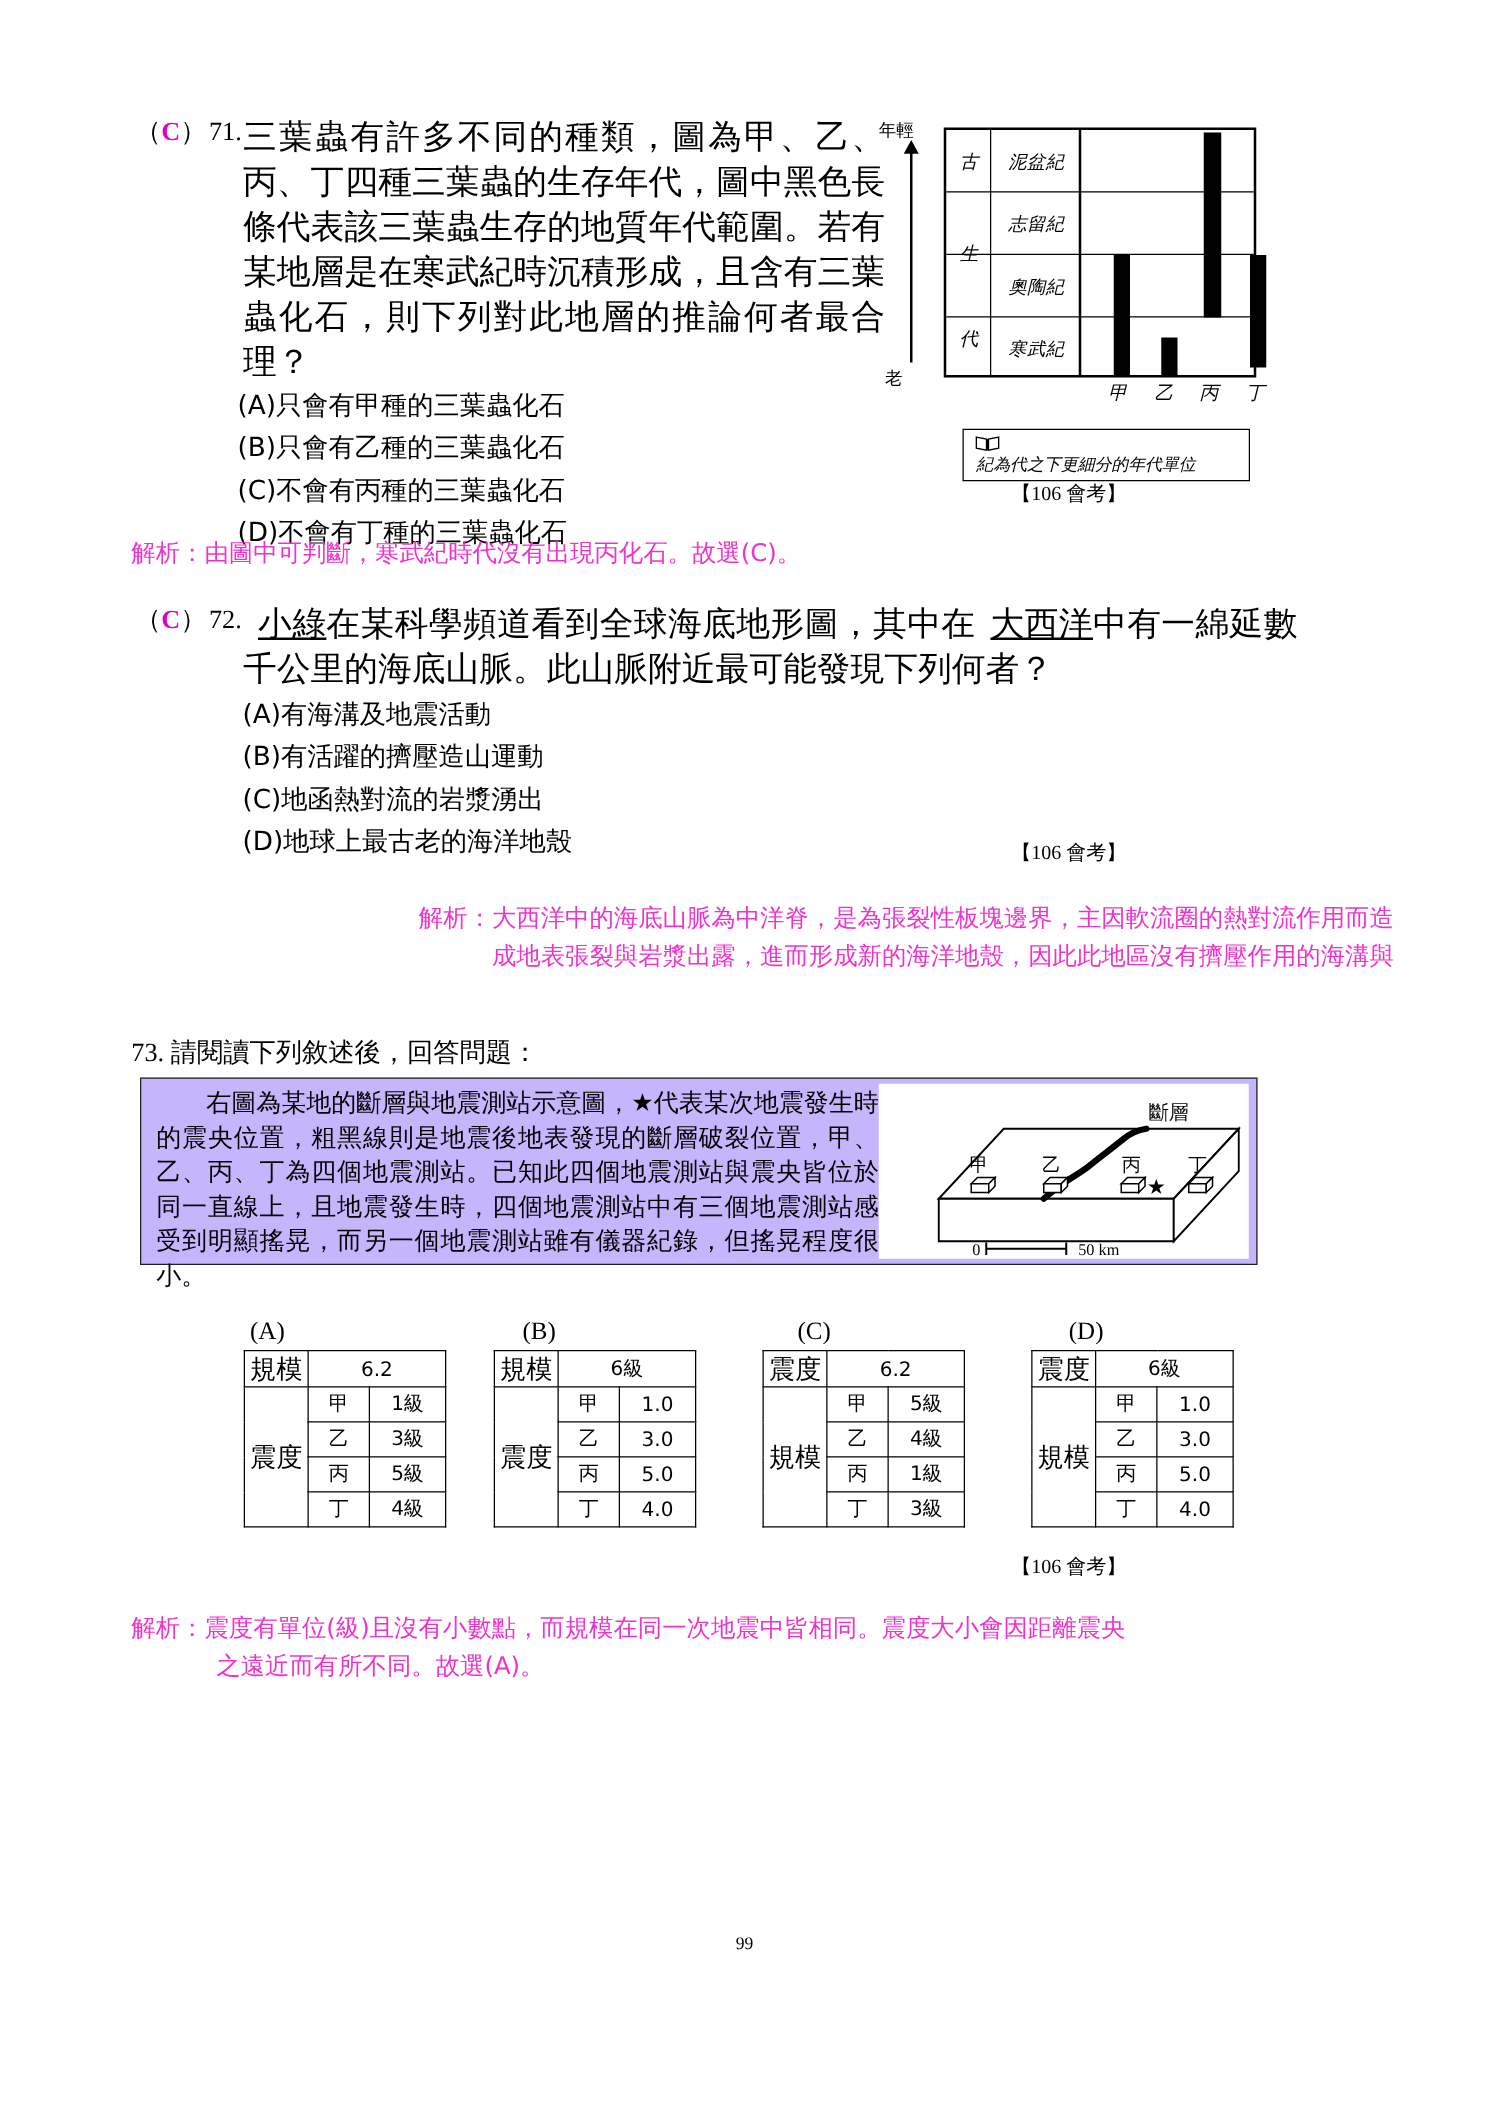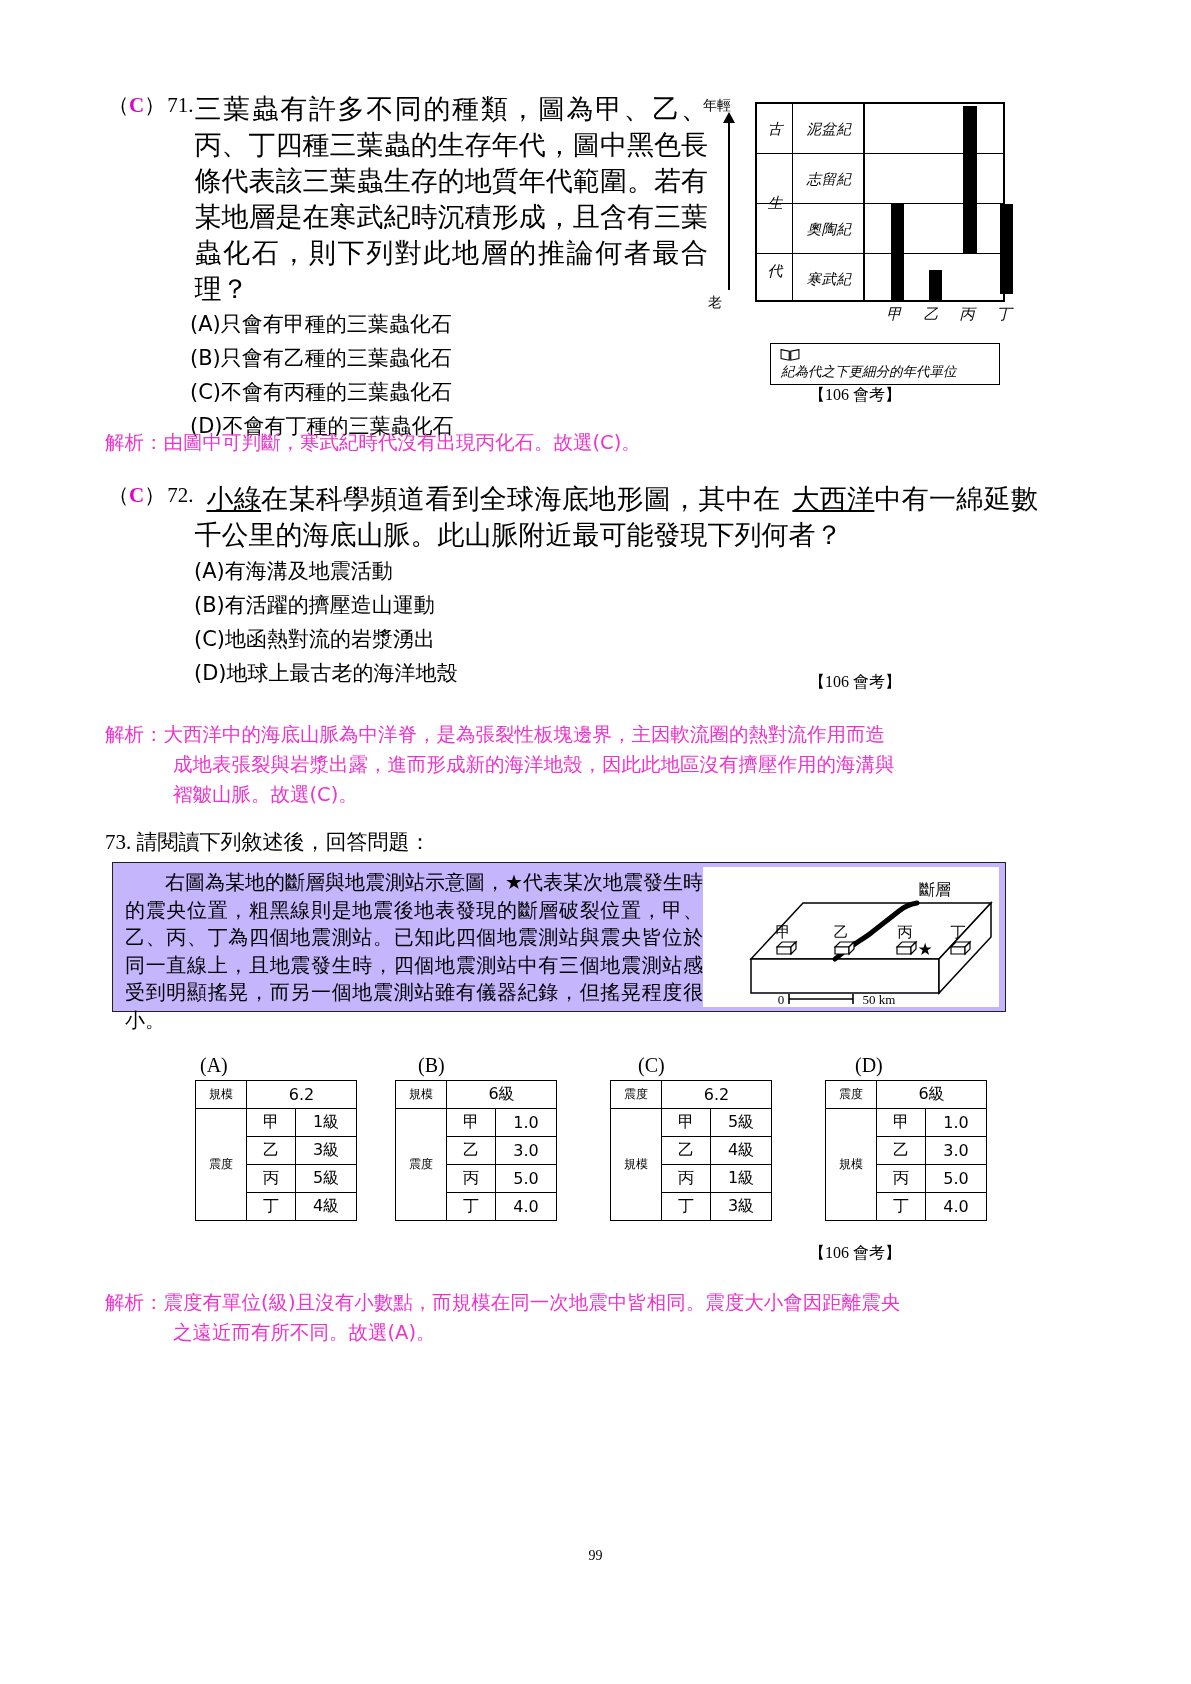--- a/index.html
+++ b/index.html
@@ -182,21 +182,21 @@
     white-space: nowrap;
   }
 
   
   .src71 { position: absolute; left: 700px; top: 385px; width: 310px; }
   .exp71 { position: absolute; left: 105px; top: 428px; width: 1000px; }
 
   #q72 { position: absolute; left: 108px; top: 482px; width: 930px; }
   .q72-opts { margin-left: 86px; }
   .src72 { position: absolute; left: 700px; top: 672px; width: 310px; }
-  .exp72 { position: absolute; left: 105px; top: 720px; width: 1010px; }
+  .exp72 { position: absolute; left: 105px; top: 720px; width: 1010px; text-align: right; }
   .exp-ind { margin-left: 68px; display: block; }
 
   
   #q73head {
     position: absolute;
     left: 105px; top: 828px;
     font-size: 21px;
   }
   #bluebox {
     position: absolute;
@@ -240,21 +240,21 @@
     font-family: "DejaVu Sans", sans-serif;
     font-size: 16px;
   }
   table.ansT td {
     border: 1.3px solid #000;
     text-align: center;
     height: 27px;
     padding: 0 2px;
     white-space: nowrap;
   }
-  td.lbl { width: 46px; font-size: 12px; }
+  td.lbl { width: 46px; font-size: 21px; }
   td.wide { width: 100px; }
   td.sta { width: 44px; }
   td.val { width: 56px; }
 
   .src73 { position: absolute; left: 700px; top: 1243px; width: 310px; }
   .exp73 { position: absolute; left: 105px; top: 1288px; width: 1020px; }
 
   #pageno {
     position: absolute;
     left: 0; right: 0;
@@ -339,21 +339,20 @@
     <div class="opt q72-opts cn">(A)有海溝及地震活動</div>
     <div class="opt q72-opts cn">(B)有活躍的擠壓造山運動</div>
     <div class="opt q72-opts cn">(C)地函熱對流的岩漿湧出</div>
     <div class="opt q72-opts cn">(D)地球上最古老的海洋地殼</div>
   </div>
 
   <div class="src-tag src72">【106 會考】</div>
   <div class="explain exp72">
     <span>解析：大西洋中的海底山脈為中洋脊，是為張裂性板塊邊界，主因軟流圈的熱對流作用而造</span>
     <span class="exp-ind">成地表張裂與岩漿出露，進而形成新的海洋地殼，因此此地區沒有擠壓作用的海溝與</span>
-    <span class="exp-ind">褶皺山脈。故選(C)。</span>
   </div>
 
   <div id="q73head">
     <span>73.</span>
     <span class="cn">請閱讀下列敘述後，回答問題：</span>
   </div>
 
   <div id="bluebox">
     <div class="bb-text cn">　　右圖為某地的斷層與地震測站示意圖，★代表某次地震發生時的震央位置，粗黑線則是地震後地表發現的斷層破裂位置，甲、乙、丙、丁為四個地震測站。已知此四個地震測站與震央皆位於同一直線上，且地震發生時，四個地震測站中有三個地震測站感受到明顯搖晃，而另一個地震測站雖有儀器紀錄，但搖晃程度很小。</div>
     <div class="bb-fig">

